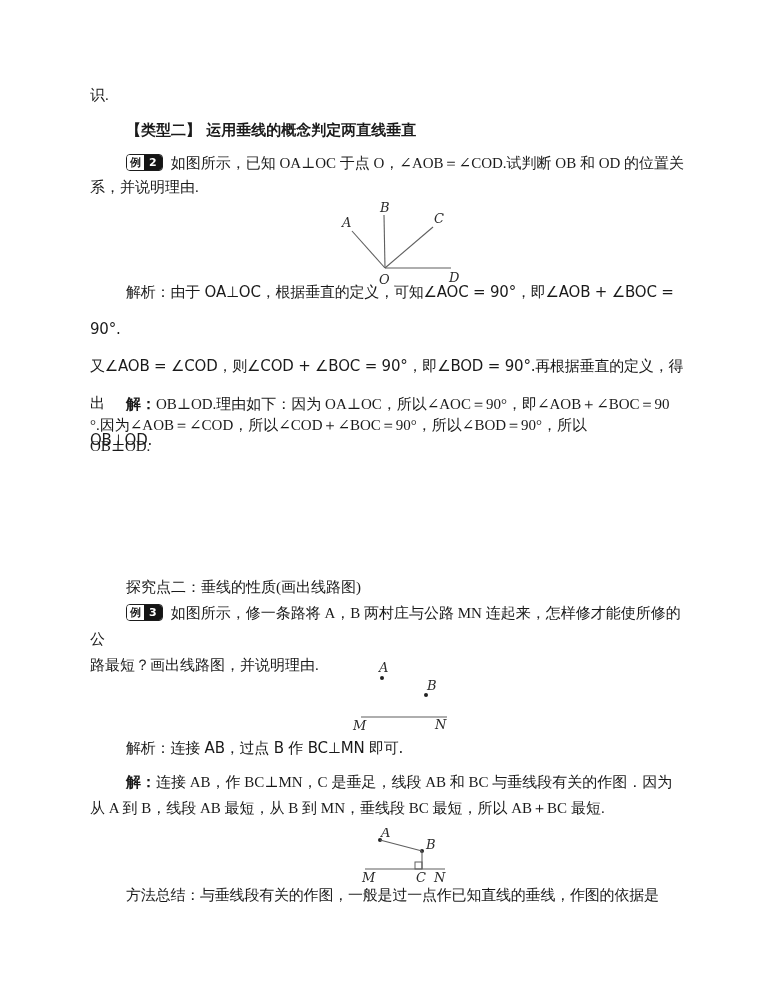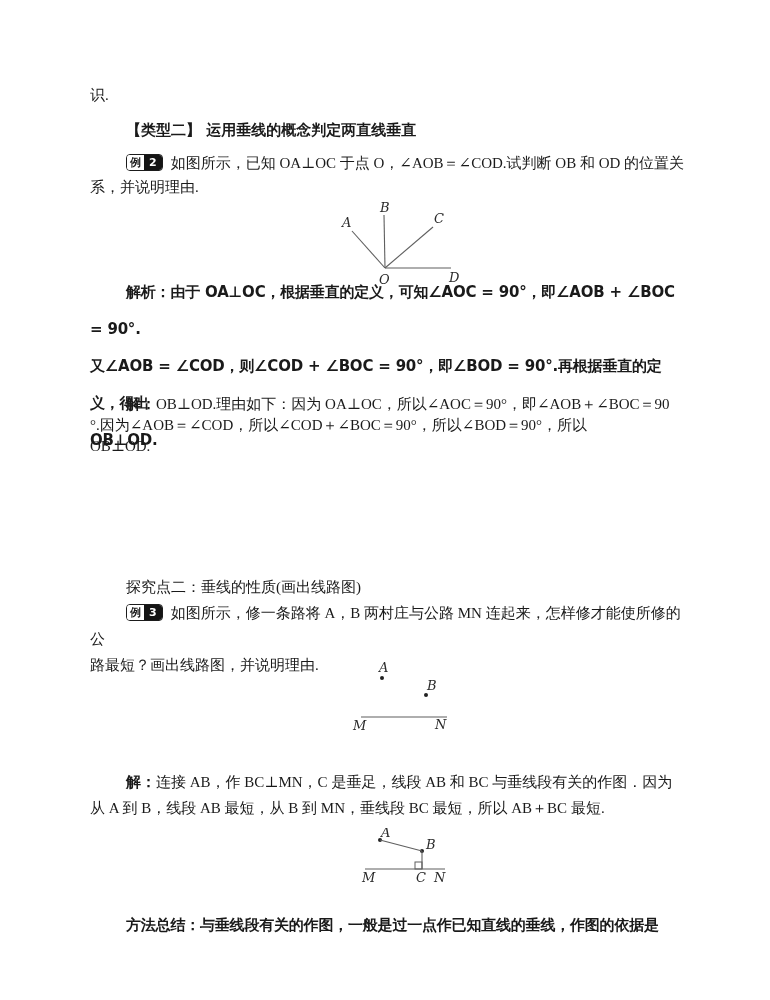--- a/index.html
+++ b/index.html
@@ -23,23 +23,23 @@
   
   #ex2{top:151px;line-height:24px;}
   #ex3{top:600px;line-height:26px;}
   
   #analysis2{top:274px;line-height:37px;}
   #solution2{top:394px;line-height:21px;}
   #method2{top:462px;line-height:35px;}
   #point2{top:574px;line-height:26px;}
   #analysis3{top:735px;line-height:26px;}
   #solution3{top:769px;line-height:26px;}
-  #method3{top:912px;line-height:26px;}
+  #method3{top:882px;line-height:26px;}
   
-  .heibody{font-family:"DejaVu Sans","Liberation Sans",sans-serif;font-weight:700;letter-spacing:-0.2px;}
+  .heibody{font-family:"DejaVu Sans","Liberation Sans",sans-serif;font-weight:400;letter-spacing:-0.2px;}
   
   .badge{
     display:inline-flex;align-items:stretch;border:1.5px solid #1b1b1b;border-radius:4px;
     overflow:hidden;font-family:"DejaVu Sans","Liberation Sans",sans-serif;
     font-size:11px;line-height:15px;vertical-align:2px;margin-right:8px;text-indent:0;
   }
   .badge-li{background:#fff;color:#1b1b1b;padding:0 3px;font-weight:700;}
   .badge-num{background:#141414;color:#fff;padding:0 5px;font-weight:700;}
   
   .fig{position:absolute;}
@@ -112,20 +112,23 @@
   <svg id="fig2" class="fig" width="130" height="78" viewBox="0 0 130 78">
     <circle class="figdot" cx="42" cy="18" r="2"></circle>
     <circle class="figdot" cx="86" cy="35" r="2"></circle>
     <line class="figline" x1="21" y1="57" x2="107" y2="57"></line>
     <text class="figlabel" x="39" y="12">A</text>
     <text class="figlabel" x="87" y="30">B</text>
     <text class="figlabel" x="13" y="70">M</text>
     <text class="figlabel" x="95" y="69">N</text>
   </svg>
 
+  <p id="analysis3" class="blk indent">
+    <span class="lbl heibody">解析：</span><span class="ptext heibody">连接 AB，过点 B 作 BC⊥MN 即可.</span>
+  </p>
 
   <p id="solution3" class="blk song indent">
     <span class="lbl">解：</span><span class="ptext">连接 AB，作 BC⊥MN，C 是垂足，线段 AB 和 BC 与垂线段有关的作图．因为
 从 A 到 B，线段 AB 最短，从 B 到 MN，垂线段 BC 最短，所以 AB＋BC 最短.</span>
   </p>
 
   <svg id="fig3" class="fig" width="112" height="58" viewBox="0 0 112 58">
     <circle class="figdot" cx="25" cy="12" r="2"></circle>
     <circle class="figdot" cx="67" cy="23" r="2"></circle>
     <line class="figline" x1="25" y1="12" x2="67" y2="23"></line>

